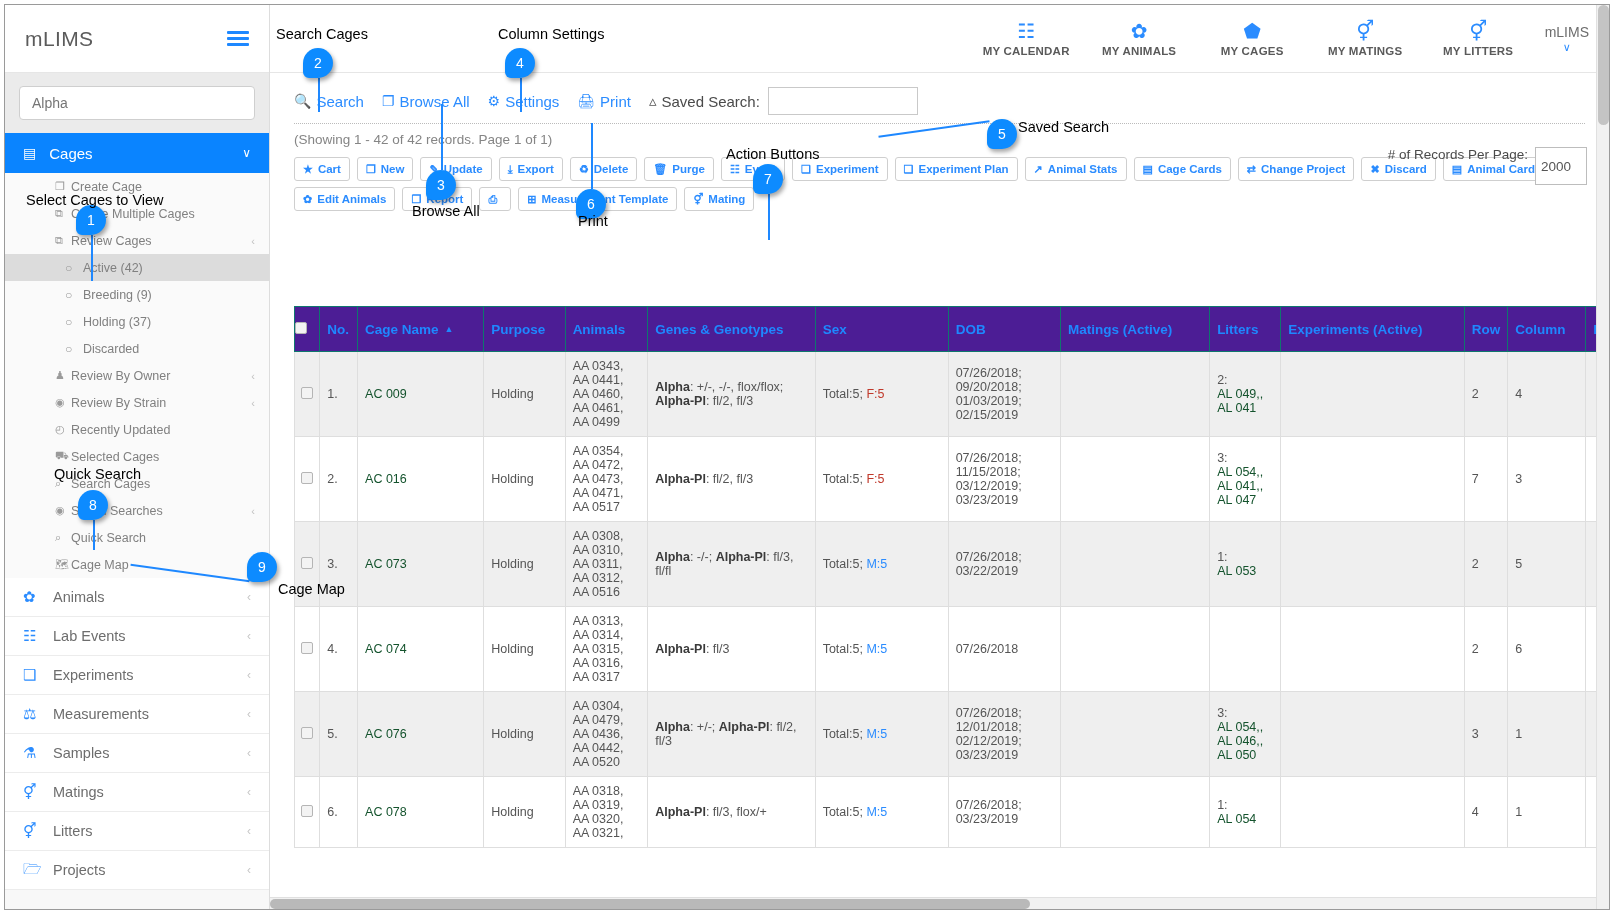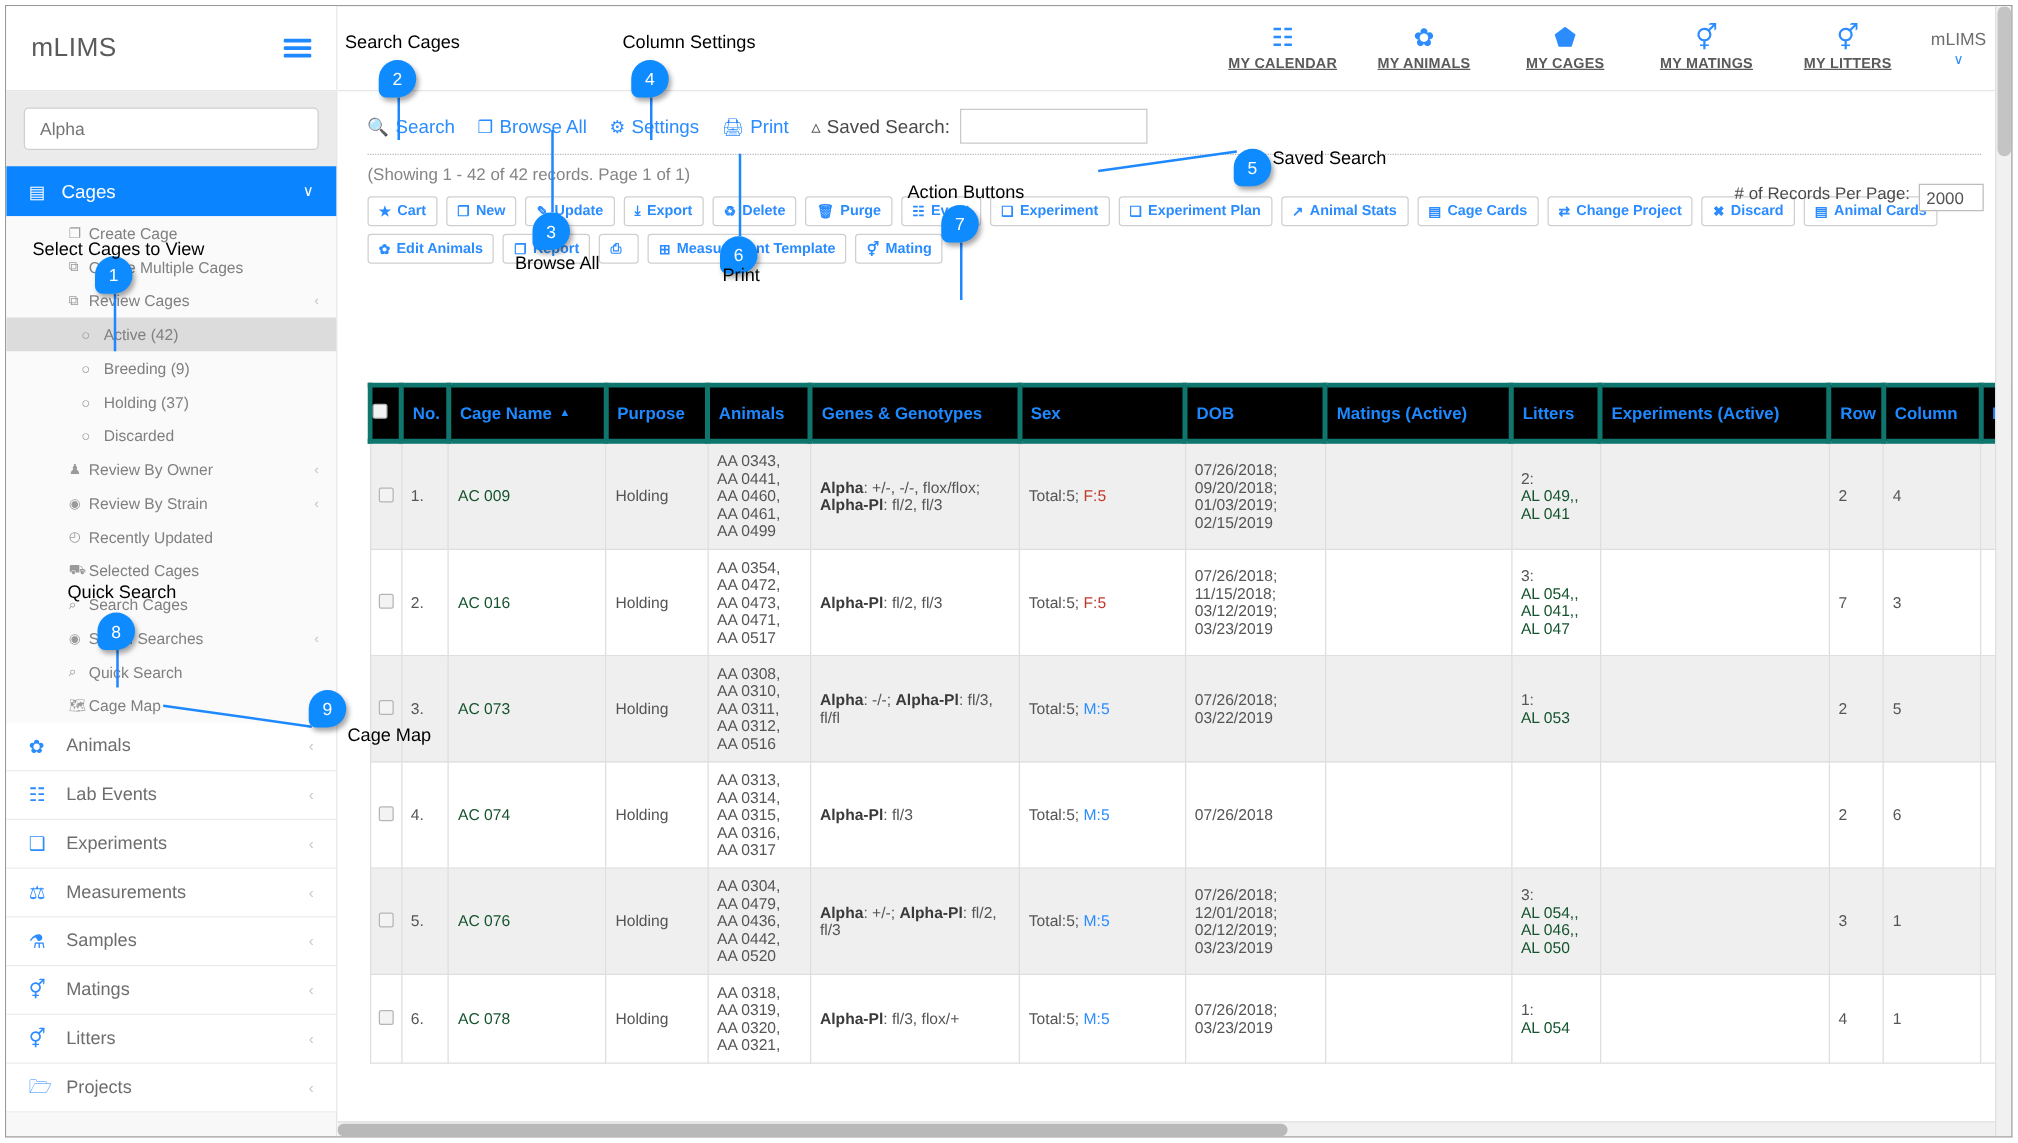--- a/index.html
+++ b/index.html
@@ -44,48 +44,48 @@
                  border-bottom:1px solid #ececec; }
   .main-nav li .mi { width:30px; color:#2b8cff; font-size:15px; }
   .main-nav li .rchev { margin-left:auto; color:#c7c7c7; font-size:12px; }
 
   
   .content { flex:1; position:relative; background:#fff; overflow:hidden; }
   .topbar { height:68px; border-bottom:1px solid #e6e6e6; display:flex; align-items:center; justify-content:flex-end; padding-right:8px; }
   .tnav { display:flex; align-items:center; }
   .tnav .item { width:113px; text-align:center; color:#2b8cff; }
   .tnav .item .gi { font-size:20px; display:block; line-height:22px; }
-  .tnav .item .gl { font-size:11.5px; font-weight:bold; color:#5a5a5a; letter-spacing:.2px; margin-top:3px; display:block;text-decoration:underline; }
+  .tnav .item .gl { font-size:11.5px; font-weight:bold; color:#5a5a5a; letter-spacing:.2px; margin-top:3px; display:block; }
   .user { text-align:center; color:#6d6d6d; margin-left:10px; margin-right:12px; }
   .user .un { font-size:14px; }
   .user .uc { font-size:11px; color:#2b8cff; display:block; }
 
   .toolrow { display:flex; align-items:center; padding:14px 0 0 24px; }
   .tlink { display:flex; align-items:center; color:#2b8cff; font-size:15px; margin-right:18px; }
   .tlink .ti { margin-right:5px; font-size:14px; }
   .ss-label { display:flex; align-items:center; color:#4a4a4a; font-size:15px; margin-right:8px; }
   .ss-label .ti { margin-right:5px; color:#555; }
   .ss-input { width:150px; height:28px; border:1px solid #c9c9c9; background:#fff; font-family:inherit; font-size:13px; padding:0 6px; }
 
   .rpp { position:absolute; right:22px; top:142px; font-size:13.5px; color:#4a4a4a; display:flex; }
-  .rpp input { width:52px; height:22px; border:1px solid #bdbdbd; font-family:inherit; font-size:13.5px; color:#555; padding:0 5px; margin-left:7px; }
+  .rpp input { width:52px; height:38px; border:1px solid #bdbdbd; font-family:inherit; font-size:13.5px; color:#555; padding:0 5px; margin-left:7px; }
 
   .page-title { font-size:19px; color:#6d6d6d; padding:26px 0 0 24px; }
   .dotted { border-top:1px dotted #bbb; margin:8px 24px 0 24px; }
   .showing { font-size:13.5px; color:#858585; padding:8px 0 0 24px; }
 
   .btnrow { padding:10px 0 0 24px; display:flex; flex-wrap:wrap; gap:6px 7px; width:1370px; }
   .abtn { display:inline-flex; align-items:center; height:24px; padding:0 8px; border:1px solid #cfcfcf; border-radius:3px;
           background:#fff; color:#2b8cff; font-size:11.5px; font-weight:bold; white-space:nowrap; font-family:inherit; }
   .abtn .bi { margin-right:5px; font-size:11px; }
 
   
   .tablewrap { position:absolute; left:24px; top:301px; right:0; bottom:0; overflow:hidden; }
   table.cages { border-collapse:collapse; table-layout:fixed; width:1430px; background:#fff; }
-  table.cages th { background:#000000; border:4px solid #0f766e; color:#1e88ff; font-size:13.5px; font-weight:bold;
+  table.cages th { background:#4c1d95; border:1px solid #0f766e; color:#1e88ff; font-size:13.5px; font-weight:bold;
                    text-align:left; padding:6px 7px; height:45px; white-space:nowrap; }
   table.cages td { border:1px solid #dedede; font-size:12.5px; color:#555; padding:7px 7px; vertical-align:middle; }
   tr.alt td { background:#efefef; }
   .chkcell { width:22px; text-align:center; padding:0 !important; }
   .chk { width:12px; height:12px; border:1px solid #b5b5b5; background:#f3f3f3; display:inline-block; border-radius:2px; }
   .num { color:#2b8cff; }
   .lnk { color:#14532d; }
   .red { color:#c0392b; }
   .blue { color:#2b8cff; }
   .gtxt b { color:#3a3a3a; }

